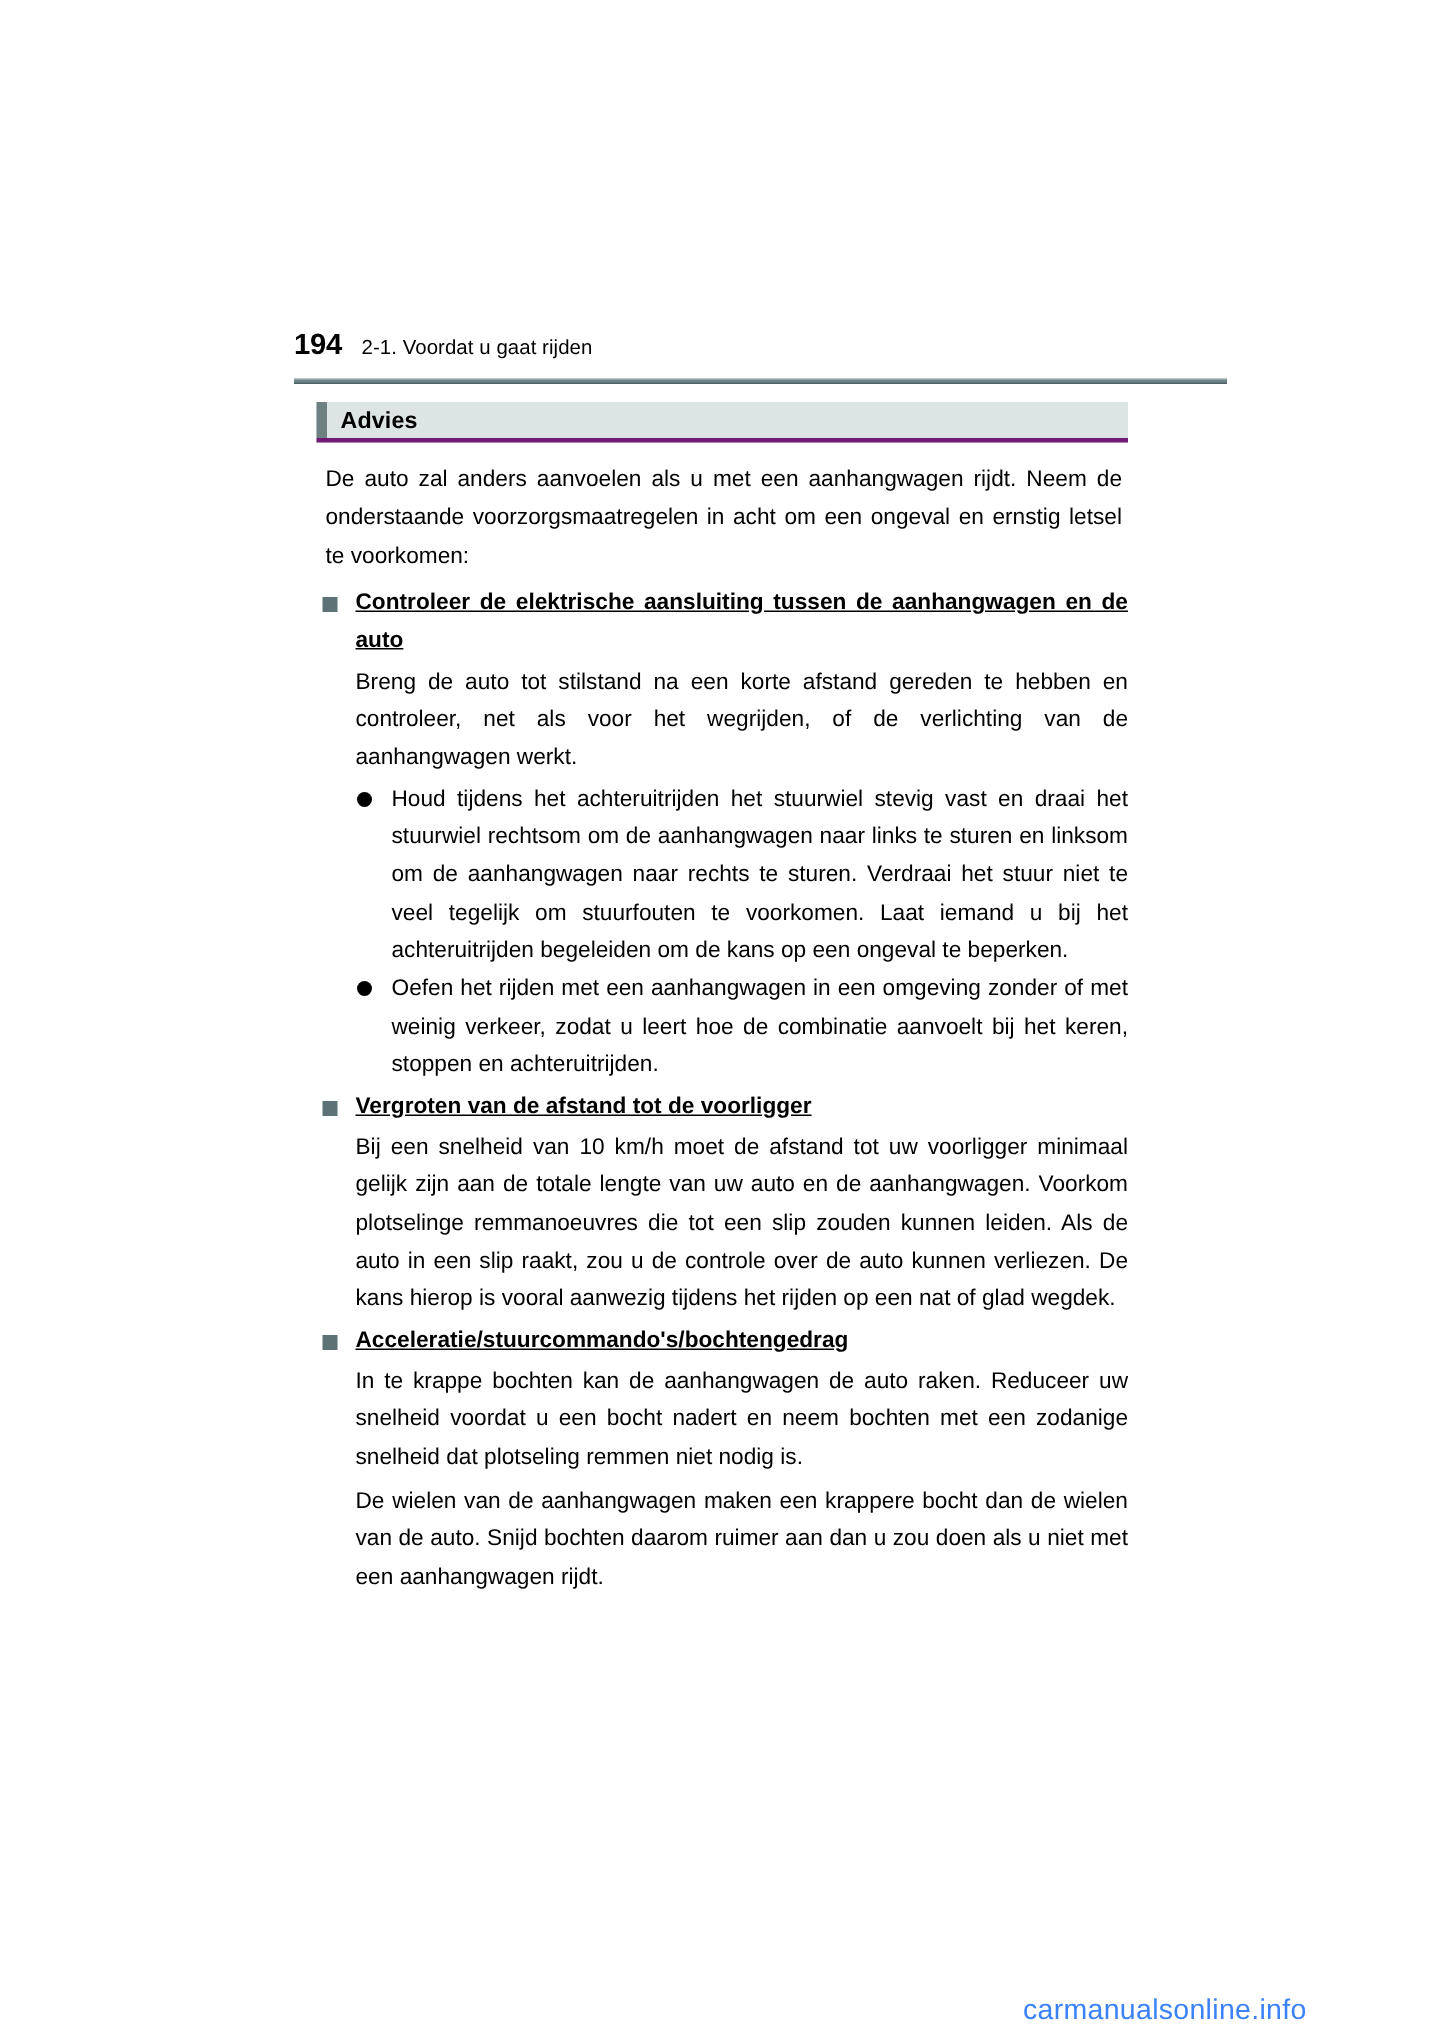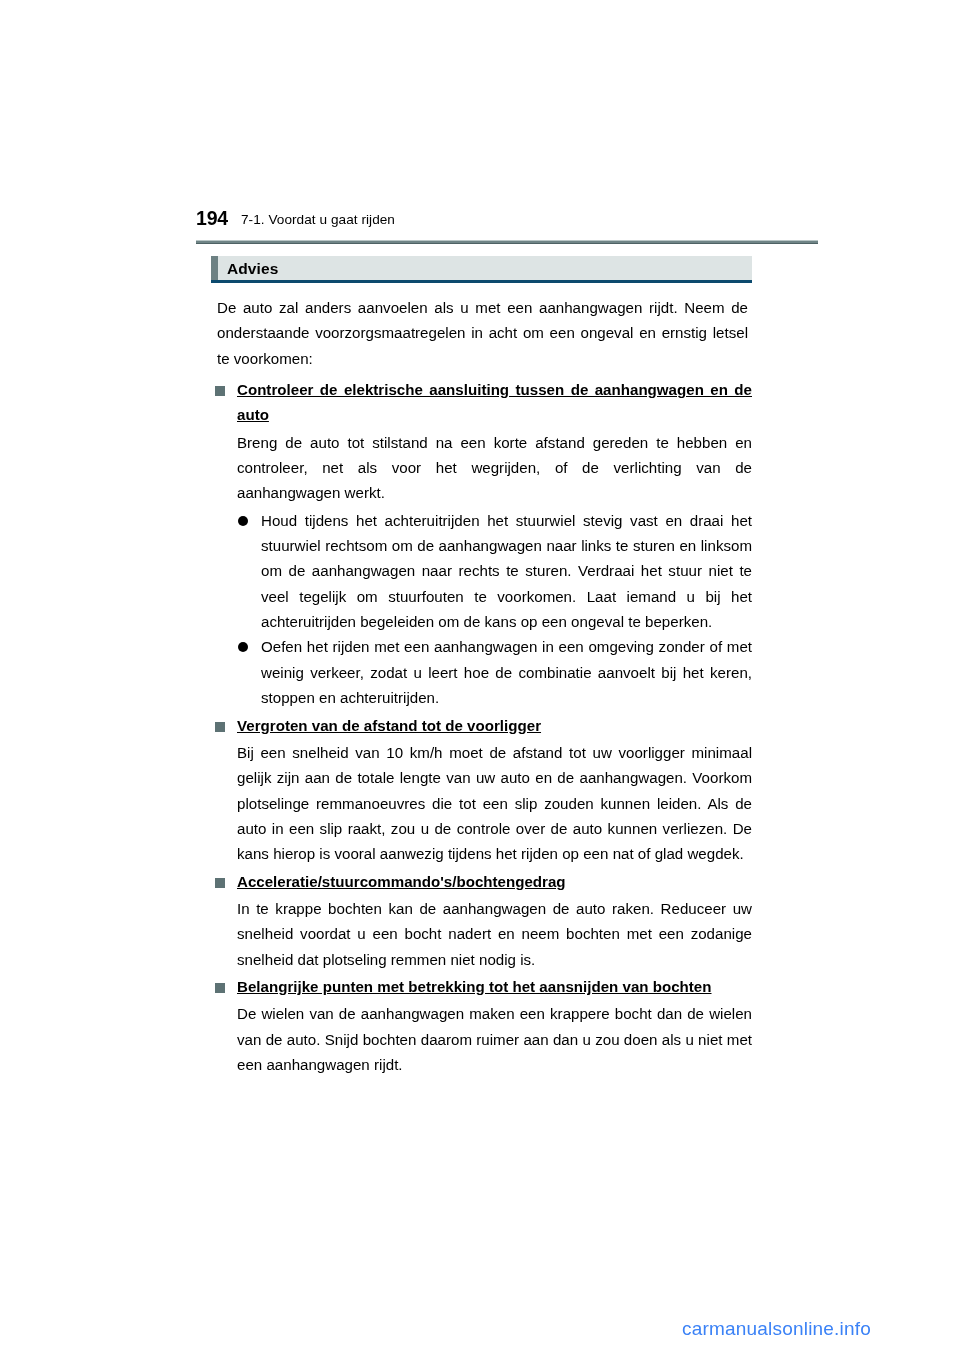--- a/index.html
+++ b/index.html
@@ -11,21 +11,21 @@
     width: 960px;
     height: 1358px;
     position: relative;
     font-family: "Liberation Sans", sans-serif;
     color: #000000;
     overflow: hidden;
   }
 
   .page {
     position: absolute;
-    left: 0; top: 0;
+    left: 0; top: 12px;
     width: 960px;
     height: 971px;
     border-radius: 14px;
   }
 
   
   .page-header {
     position: absolute;
     left: 196px;
     top: 206px;
@@ -63,21 +63,21 @@
   }
 
   
   .advies-box {
     position: absolute;
     left: 211px;
     top: 256px;
     width: 541px;
     height: 27px;
     background: #dde4e4;
-    border-bottom: 3px solid #0c4a6e;
+    border-bottom: 3px solid #701a75;
     box-sizing: border-box;
   }
   .advies-bar {
     position: absolute;
     left: 0;
     top: 0;
     width: 7px;
     height: 24px;
     background: #6d8183;
   }
@@ -193,21 +193,21 @@
     white-space: nowrap;
   }
 </style>
 </head>
 <body>
 
 <div class="page">
 
   <div class="page-header">
     <span class="page-number">194</span>
-    <span class="page-chapter">7-1. Voordat u gaat rijden</span>
+    <span class="page-chapter">2-1. Voordat u gaat rijden</span>
   </div>
   <div class="header-rule"></div>
 
   <div class="advies-box">
     <span class="advies-bar"></span>
     <span class="advies-title">Advies</span>
   </div>
 
   <div class="content">
 
@@ -252,24 +252,20 @@
       <span class="sq-bullet"></span>
       <span class="sq-text">Acceleratie/stuurcommando's/bochtengedrag</span>
     </div>
     <div class="spacer-sm"></div>
     <div class="sub-para">
       <p>In te krappe bochten kan de aanhangwagen de auto raken. Reduceer uw snelheid voordat u een bocht nadert en neem bochten met een zodanige snelheid dat plotseling remmen niet nodig is.</p>
     </div>
 
     <div class="spacer-sm"></div>
 
-    <div class="sq-item">
-      <span class="sq-bullet"></span>
-      <span class="sq-text">Belangrijke punten met betrekking tot het aansnijden van bochten</span>
-    </div>
     <div class="spacer-sm"></div>
     <div class="sub-para">
       <p>De wielen van de aanhangwagen maken een krappere bocht dan de wielen van de auto. Snijd bochten daarom ruimer aan dan u zou doen als u niet met een aanhangwagen rijdt.</p>
     </div>
 
   </div>
 
   <div class="watermark">carmanualsonline.info</div>
 
 </div>

